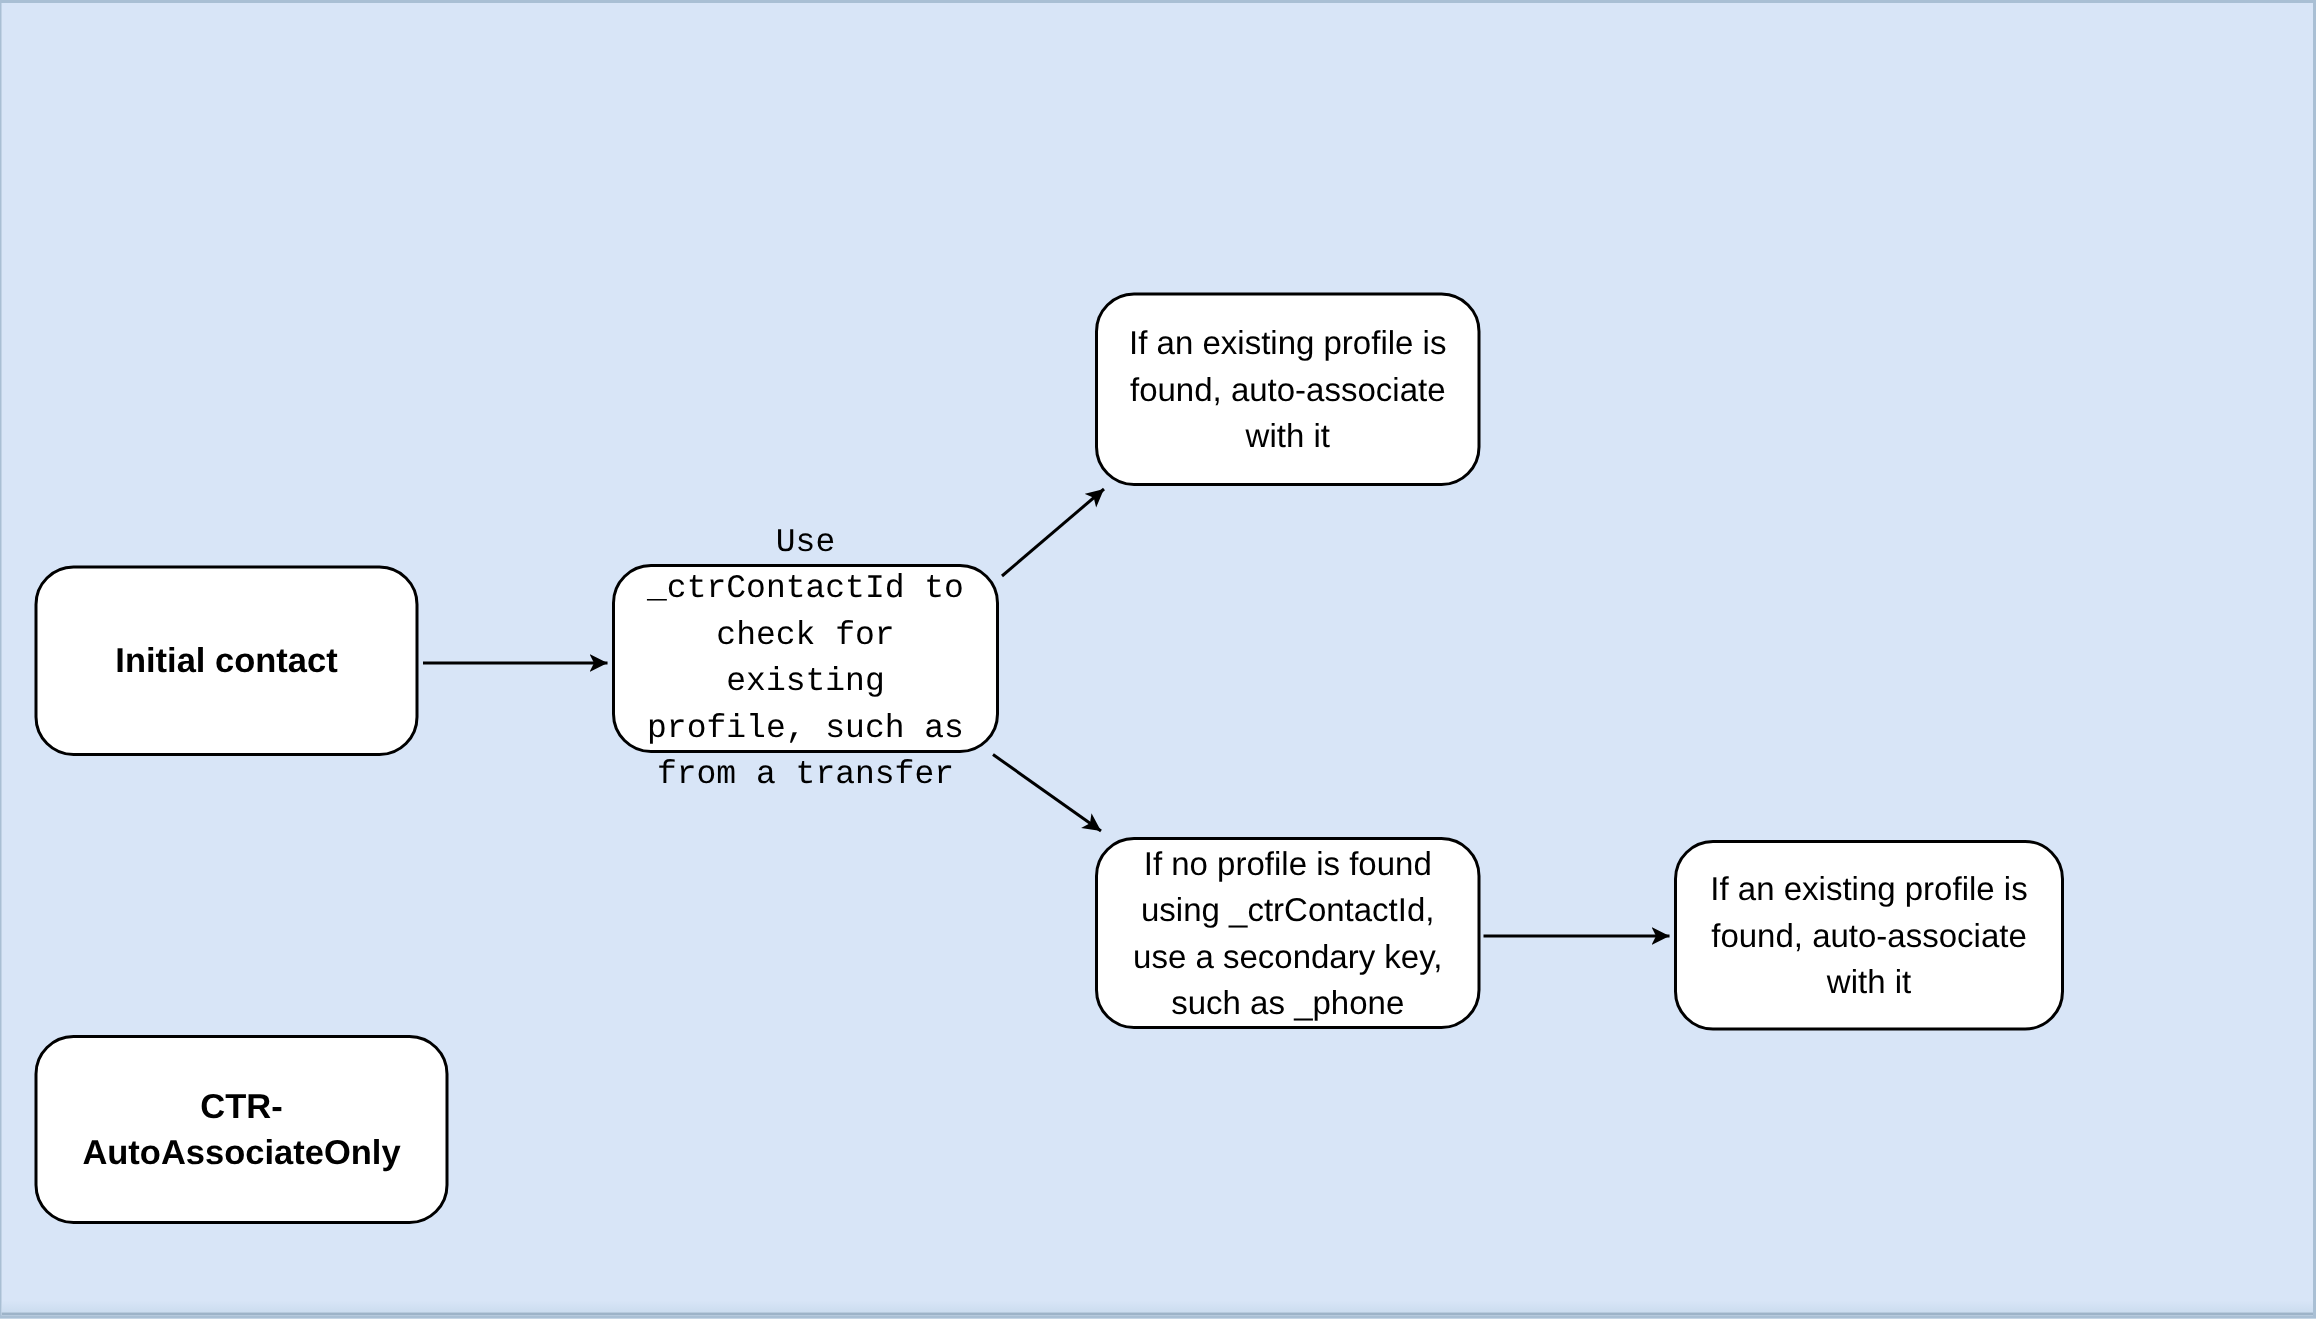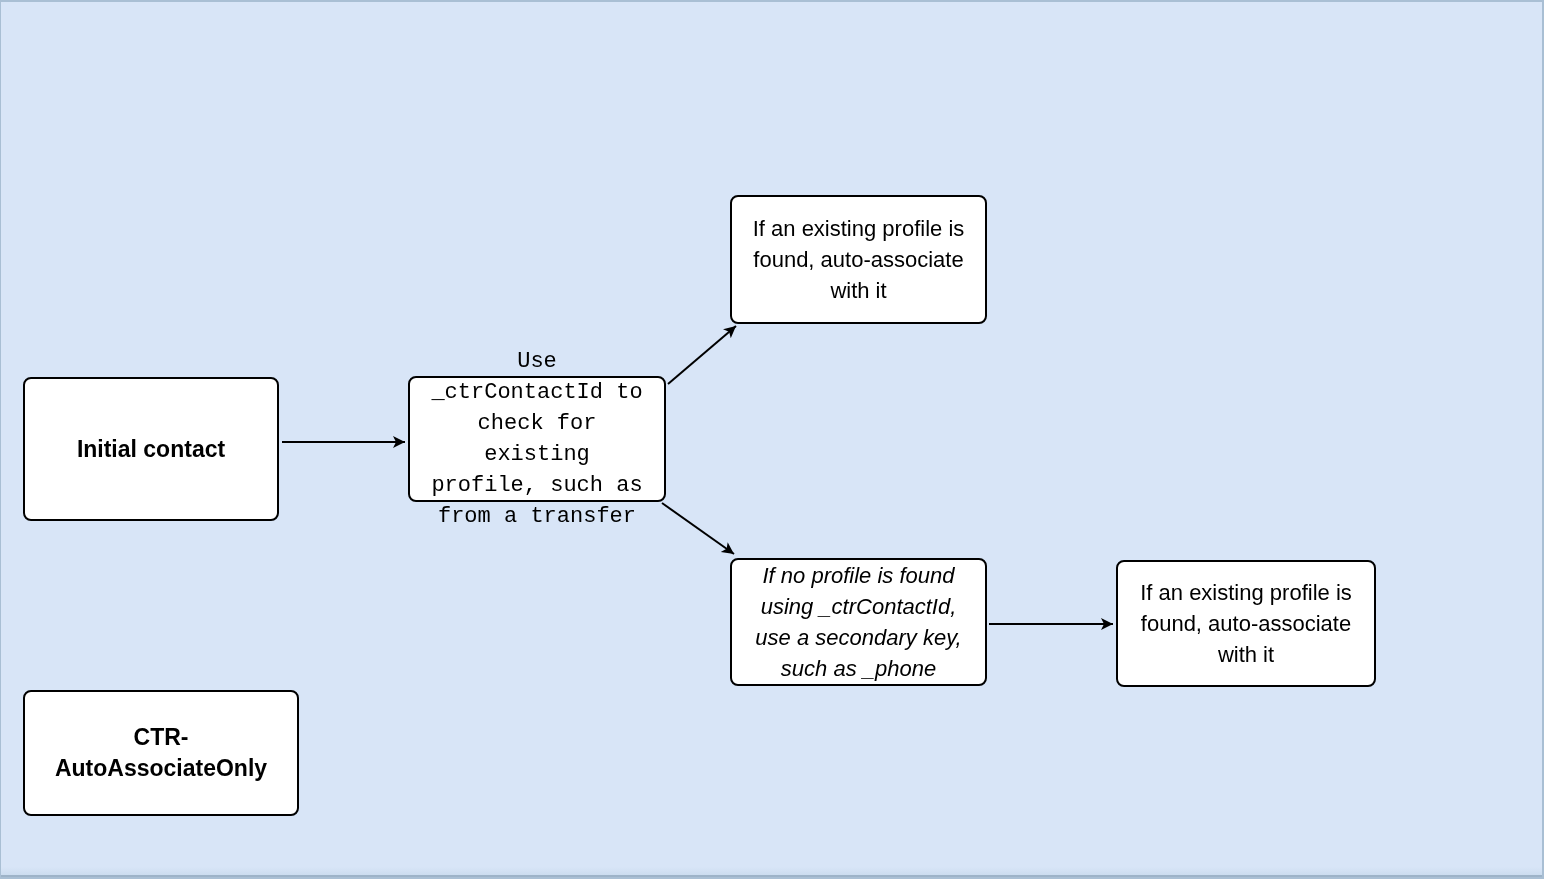--- a/index.html
+++ b/index.html
@@ -25,38 +25,38 @@
     height: 10px;
     background: linear-gradient(180deg, rgba(216,229,247,0) 0%, #cbdcef 100%);
     border-bottom: 2px solid #9db3c8;
     box-sizing: border-box;
   }
   .node {
     position: absolute;
     box-sizing: border-box;
     background: #ffffff;
     border: 2px solid #000000;
-    border-radius: 8px;
+    border-radius: 26px;
     display: flex;
     align-items: center;
     justify-content: center;
     text-align: center;
     color: #000000;
     font-size: 22px;
     line-height: 31px;
     padding: 6px 20px;
   }
   .node.bold {
     font-weight: bold;
     font-size: 23px;
   }
-  .n1 { left: 22px;   top: 375px; width: 256px; height: 144px; }
+  .n1 { left: 22px;   top: 375px; width: 256px; height: 127px; }
   .n2 { left: 407px;  top: 374px; width: 258px; height: 126px; font-family: Liberation Mono, monospace; }
   .n3 { left: 729px;  top: 193px; width: 257px; height: 129px; }
-  .n4 { left: 729px;  top: 556px; width: 257px; height: 128px; font-style: italic; }
+  .n4 { left: 729px;  top: 556px; width: 257px; height: 128px; }
   .n5 { left: 1115px; top: 558px; width: 260px; height: 127px; }
   .n6 { left: 22px;   top: 688px; width: 276px; height: 126px; }
   .edges {
     position: absolute;
     left: 0;
     top: 0;
     width: 1544px;
     height: 879px;
     pointer-events: none;
   }

